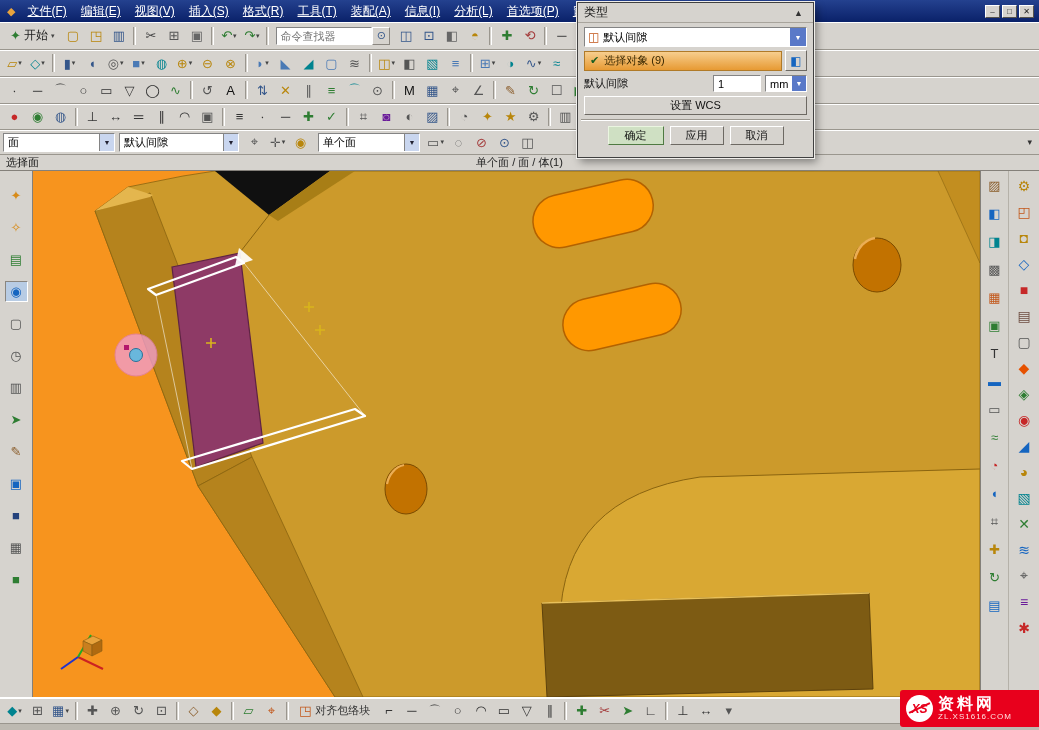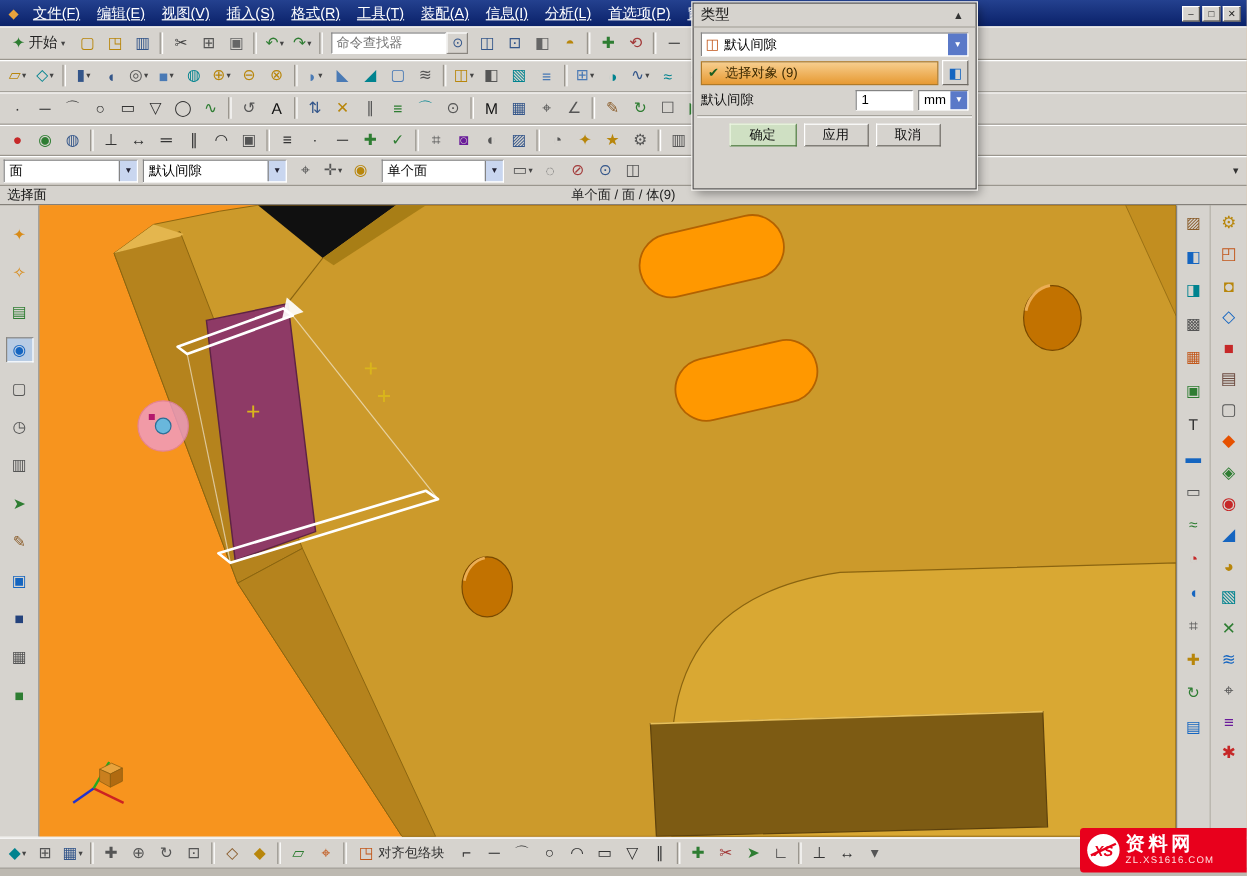--- a/index.html
+++ b/index.html
@@ -525,21 +525,21 @@
       </span>
       <span class="ticon">
         <span style="color: rgb(85, 85, 85);">◫</span>
       </span>
     </span>
   <span class="overflow-chevron">▾</span>
 </div>
 
 <div id="promptbar">
   <span class="prompt">选择面</span>
-  <span class="status">单个面 / 面 / 体(9)</span>
+  <span class="status">单个面 / 面 / 体(1)</span>
 </div>
 
 <div id="workspace">
   <div class="vcol" id="left-col">
       <span class="ticon">
         <span style="color: rgb(216, 139, 24);">✦</span>
       </span>
       <span class="ticon">
         <span style="color: rgb(216, 139, 24);">✧</span>
       </span>
@@ -865,20 +865,21 @@
     <span class="mini-btn">◧</span>
   </div>
   <div class="gap-row">
     <span class="lbl">默认间隙</span>
     <input value="1" style="">
     <span class="unit">
       <span>mm</span>
       <span class="ddbtn">▼</span>
     </span>
   </div>
+  <button class="wcs-btn">设置 WCS</button>
   <div class="dlg-sep"></div>
   <div class="btn-row">
     <button class="ok">确定</button>
     <button class="apply">应用</button>
     <button class="cancel">取消</button>
   </div>
 </div>
 
 <div id="watermark">
   <div class="wm-logo">

